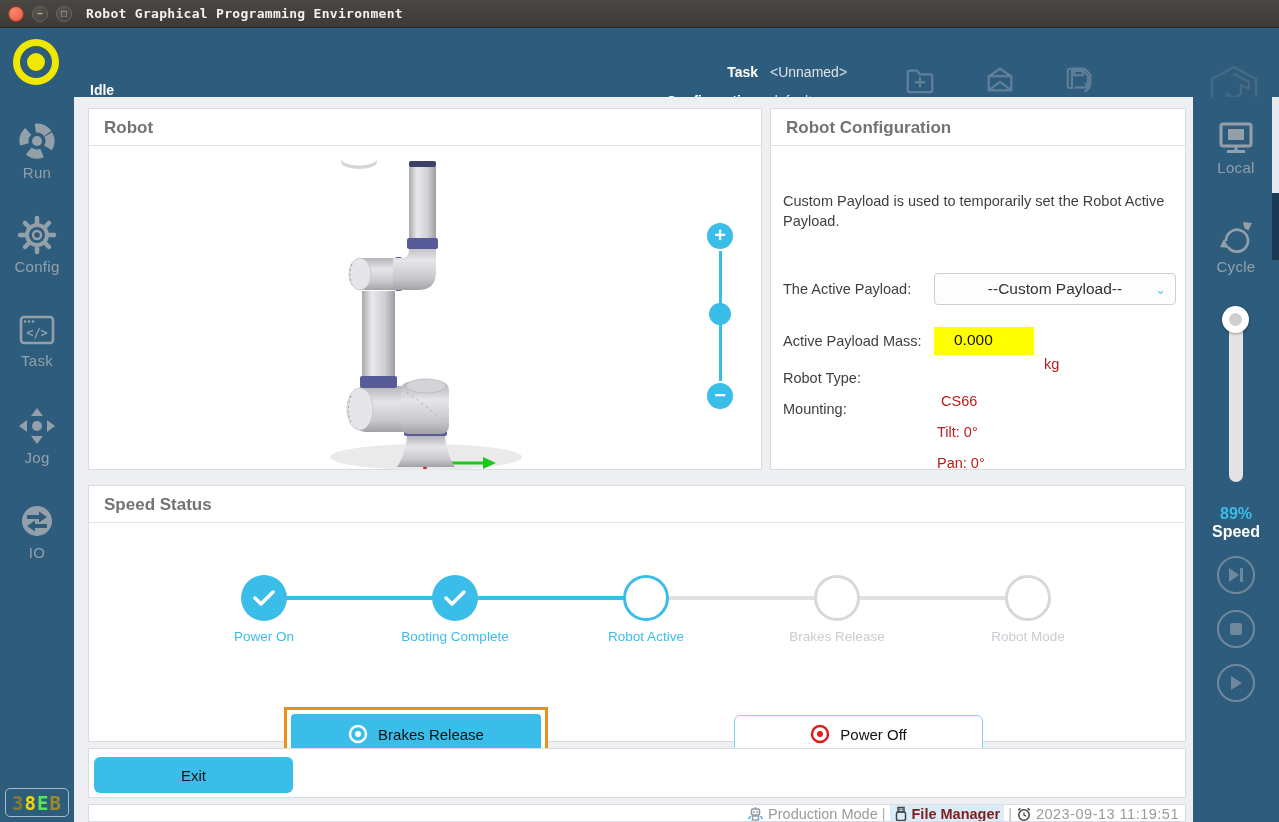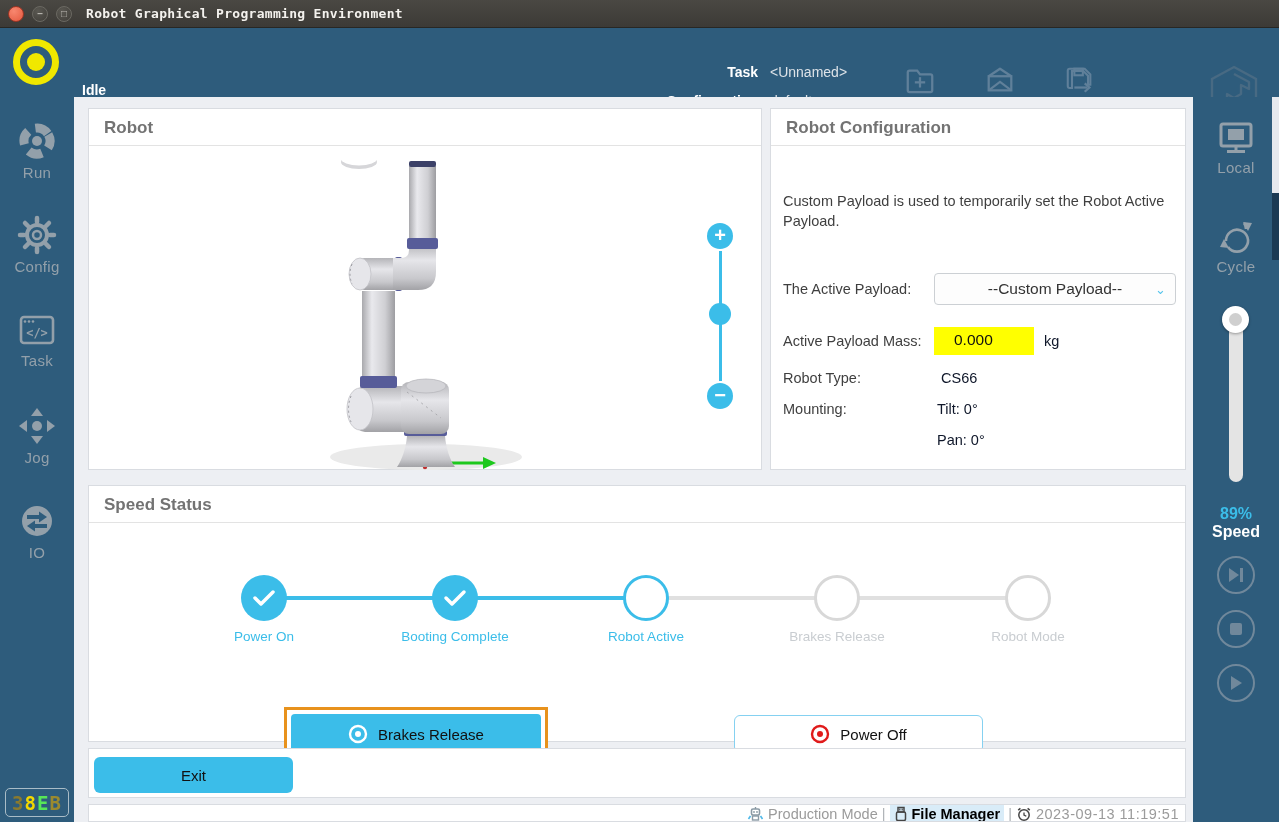--- a/index.html
+++ b/index.html
@@ -17,21 +17,21 @@
   .winbtn.close { background:radial-gradient(circle at 35% 30%, #f8876f, #e4593f); border:1px solid #9e3524; }
   .winbtn.min, .winbtn.max { background:radial-gradient(circle at 35% 30%, #5a5852, #3f3d38); border:1px solid #6b6962; color:#b9b7b0; }
   .wintitle { color:#f4f2ee; font-family:"DejaVu Sans Mono", monospace;
     font-weight:bold; font-size:13px; margin-left:14px; letter-spacing:0.3px; }
 
   
   .header { position:absolute; left:0; top:28px; width:1279px; height:69px; background:#2e5c7c; }
   .logo { position:absolute; left:13px; top:11px; width:46px; height:46px; border-radius:50%;
     border:7px solid #f0e800; background:#2e5c7c; display:flex; align-items:center; justify-content:center; }
   .logo .dot { width:18px; height:18px; border-radius:50%; background:#f0e800; }
-  .hstatus { position:absolute; left:82px; top:54px; color:#fff; font-size:14px; font-weight:bold; }
+  .hstatus { position:absolute; left:90px; top:54px; color:#fff; font-size:14px; font-weight:bold; }
   .taskblock { position:absolute; left:630px; top:36px; width:290px; color:#fff; font-size:14px; }
   .taskrow { display:flex; margin-bottom:13px; }
   .taskrow .lbl { width:128px; text-align:right; font-weight:bold; }
   .taskrow .val { margin-left:12px; color:#dde3e8; font-weight:normal; }
   .hact { position:absolute; top:36px; width:64px; text-align:center; color:#60809a; cursor:default; }
   .hact .hlabel { font-size:14px; font-weight:bold; margin-top:2px; }
   .hact svg { display:block; margin:0 auto; }
   .hexlogo { position:absolute; left:1206px; top:36px; width:56px; height:56px; }
 
   
@@ -81,21 +81,21 @@
   
   .cfg-body { position:relative; width:100%; height:326px; font-size:14.5px; color:#3f3f3f; }
   .cfg-desc { position:absolute; left:12px; top:46px; width:394px; line-height:1.35; }
   .cfg-label { position:absolute; left:12px; }
   .cfg-select { position:absolute; left:163px; top:127px; width:242px; height:32px;
     border:1px solid #ccd0d4; border-radius:4px; background:#fdfdfd; display:flex;
     align-items:center; justify-content:center; font-size:15.5px; color:#333; }
   .cfg-select .chev { position:absolute; right:9px; color:#55c4ec; font-size:13px; }
   .cfg-mass { position:absolute; left:163px; top:181px; width:100px; height:28px;
     background:#ffff00; font-size:15.5px; color:#111; padding:4px 20px; }
-  .cfg-val { position:absolute; color:#0f172a; }
+  .cfg-val { position:absolute; color:#b91c1c;margin-top:23px; }
 
   
   .step-wrap { position:relative; width:100%; height:222px; }
   .connector { position:absolute; top:73px; height:4px; width:191px; }
   .connector.on  { background:#3bbde9; }
   .connector.off { background:#e0e0e0; }
   .step-circle { position:absolute; top:52px; width:46px; height:46px; border-radius:50%;
     background:#fff; display:flex; align-items:center; justify-content:center; }
   .step-circle.done   { background:#3bbde9; }
   .step-circle.active { border:3px solid #3bbde9; }
@@ -115,21 +115,21 @@
     font-family:"Liberation Sans", sans-serif; }
   .btn-exit { position:absolute; left:5px; top:8px; width:199px; height:36px;
     background:#3bbde9; border:none; border-radius:6px; font-size:15px; color:#111;
     font-family:"Liberation Sans", sans-serif; }
 
   
   .bar-inner { display:flex; align-items:center; justify-content:flex-end; height:18px;
     padding-right:6px; font-size:14.5px; color:#9b9b9b; gap:4px; }
   .bar-sep { color:#aeb2b6; }
   .fm-group { display:flex; align-items:center; gap:4px; background:#d9ecf8; padding:0 4px; height:18px; }
-  .fm-link { color:#000000; font-weight:bold; }
+  .fm-link { color:#7f1d1d; font-weight:bold; }
   .bar-time { letter-spacing:0.5px; }
 
   
   .badge { position:absolute; left:5px; top:691px; width:64px; height:29px;
     border:1.5px solid #a9bcc7; border-radius:5px; display:flex; align-items:center; justify-content:center;
     font-family:"DejaVu Sans Mono", monospace; font-weight:bold; font-size:19px; letter-spacing:1px; }
   .badge .c0 { color:#8a7a2e; } .badge .c1 { color:#f2d800; }
   .badge .c2 { color:#57e657; } .badge .c3 { color:#9a8a2e; }
 </style>
 </head>

